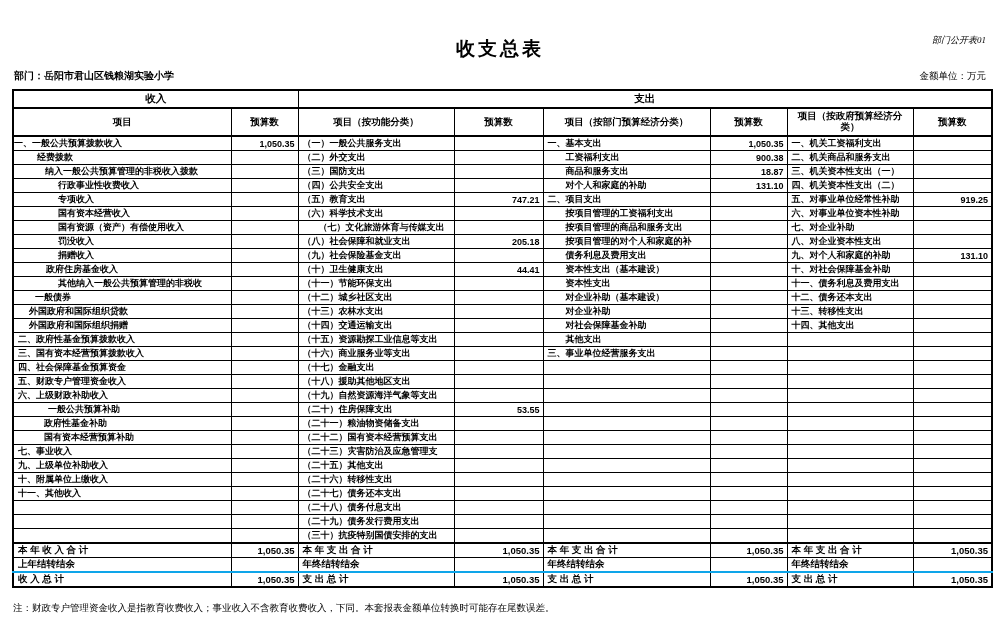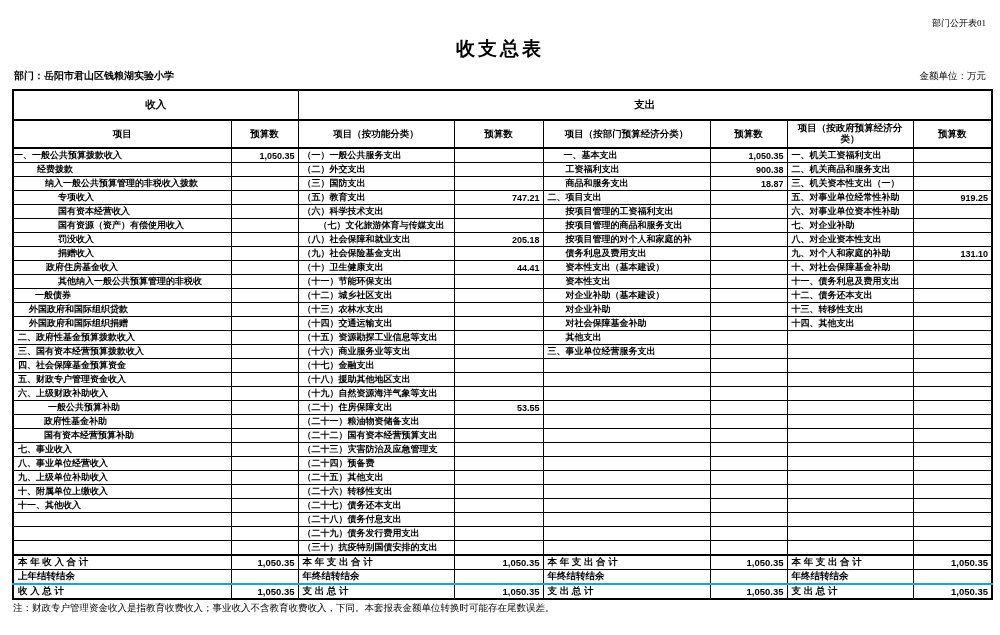--- a/index.html
+++ b/index.html
@@ -1,29 +1,29 @@
 <!DOCTYPE html>
 <html><head>
 <meta charset="utf-8">
 <style>
   * { margin: 0; padding: 0; box-sizing: border-box; }
   html, body { width: 1000px; height: 635px; background: #fff; position: relative;
     font-family: "Liberation Sans", sans-serif; color: #000; }
-  .doc-code { position: absolute; top: 17px; right: 14px; font-size: 9px;
-    font-family: "Liberation Serif", serif; }
+  .doc-code { position: absolute; top: 34px; right: 14px; font-size: 9px;
+    font-family: "Liberation Serif", serif; font-style: italic; }
   .title { position: absolute; top: 36px; left: 0; width: 100%; text-align: center;
     font-size: 19px; font-weight: bold; letter-spacing: 3px; }
   .dept { position: absolute; top: 69px; left: 14px; font-size: 10px; font-weight: bold; }
   .unit { position: absolute; top: 70px; right: 14px; font-size: 9.5px;
     font-family: "Liberation Serif", serif; }
   table.sheet { position: absolute; left: 12px; top: 89px; width: 979px;
     border-collapse: collapse; table-layout: fixed; border: 2px solid #000; }
   .sheet th, .sheet td { border: 1px solid #000; overflow: hidden; white-space: nowrap;
     font-weight: bold; vertical-align: middle; padding: 0 2px; }
-  .sheet thead tr.grp th { height: 30px; font-size: 10.5px; border-bottom: 2px solid #000; }
+  .sheet thead tr.grp th { height: 18px; font-size: 10.5px; border-bottom: 2px solid #000; }
   .sheet thead tr.cols th { height: 28px; font-size: 9.5px; white-space: normal;
     line-height: 1.15; border-bottom: 2px solid #000; text-align: center; }
   .sheet tbody tr { height: 13.8px; }
   .sheet tbody td { font-size: 9px; }
   .sheet tfoot tr { height: 14px; }
   .sheet tfoot td { font-size: 9.5px; }
   .sheet .lbl { text-align: left; }
   .sheet .val { text-align: right; padding-right: 3px; }
   .sheet tr.f-top td { border-top: 2px solid #000; }
   .sheet tr.f-total td { border-top: 2px solid #0ea5e9; }
@@ -64,21 +64,21 @@
       <th>项目（按政府预算经济分类）</th>
       <th>预算数</th>
     </tr>
   </thead>
   <tbody id="tbody">
       <tr>
         <td class="lbl" style="padding-left: 0;">一、一般公共预算拨款收入</td>
         <td class="val">1,050.35</td>
         <td class="lbl" style="padding-left: 4px;">（一）一般公共服务支出</td>
         <td class="val"></td>
-        <td class="lbl" style="padding-left: 20px;">一、基本支出</td>
+        <td class="lbl" style="padding-left: 4px;">一、基本支出</td>
         <td class="val">1,050.35</td>
         <td class="lbl" style="padding-left: 4px;">一、机关工资福利支出</td>
         <td class="val"></td>
       </tr>
       <tr>
         <td class="lbl" style="padding-left: 23px;">经费拨款</td>
         <td class="val"></td>
         <td class="lbl" style="padding-left: 4px;">（二）外交支出</td>
         <td class="val"></td>
         <td class="lbl" style="padding-left: 22px;">工资福利支出</td>
@@ -90,20 +90,30 @@
         <td class="lbl" style="padding-left: 31px;">纳入一般公共预算管理的非税收入拨款</td>
         <td class="val"></td>
         <td class="lbl" style="padding-left: 4px;">（三）国防支出</td>
         <td class="val"></td>
         <td class="lbl" style="padding-left: 22px;">商品和服务支出</td>
         <td class="val">18.87</td>
         <td class="lbl" style="padding-left: 4px;">三、机关资本性支出（一）</td>
         <td class="val"></td>
       </tr>
       <tr>
+        <td class="lbl" style="padding-left: 44px;">行政事业性收费收入</td>
+        <td class="val"></td>
+        <td class="lbl" style="padding-left: 4px;">（四）公共安全支出</td>
+        <td class="val"></td>
+        <td class="lbl" style="padding-left: 22px;">对个人和家庭的补助</td>
+        <td class="val">131.10</td>
+        <td class="lbl" style="padding-left: 4px;">四、机关资本性支出（二）</td>
+        <td class="val"></td>
+      </tr>
+      <tr>
         <td class="lbl" style="padding-left: 44px;">专项收入</td>
         <td class="val"></td>
         <td class="lbl" style="padding-left: 4px;">（五）教育支出</td>
         <td class="val">747.21</td>
         <td class="lbl" style="padding-left: 4px;">二、项目支出</td>
         <td class="val"></td>
         <td class="lbl" style="padding-left: 4px;">五、对事业单位经常性补助</td>
         <td class="val">919.25</td>
       </tr>
       <tr>
@@ -273,30 +283,20 @@
         <td class="val"></td>
         <td class="lbl"></td>
         <td class="val"></td>
         <td class="lbl"></td>
         <td class="val"></td>
       </tr>
       <tr>
         <td class="lbl" style="padding-left: 4px;">七、事业收入</td>
         <td class="val"></td>
         <td class="lbl" style="padding-left: 4px;">（二十三）灾害防治及应急管理支</td>
-        <td class="val"></td>
-        <td class="lbl"></td>
-        <td class="val"></td>
-        <td class="lbl"></td>
-        <td class="val"></td>
-      </tr>
-      <tr>
-        <td class="lbl" style="padding-left: 4px;">八、事业单位经营收入</td>
-        <td class="val"></td>
-        <td class="lbl" style="padding-left: 4px;">（二十四）预备费</td>
         <td class="val"></td>
         <td class="lbl"></td>
         <td class="val"></td>
         <td class="lbl"></td>
         <td class="val"></td>
       </tr>
       <tr>
         <td class="lbl" style="padding-left: 4px;">九、上级单位补助收入</td>
         <td class="val"></td>
         <td class="lbl" style="padding-left: 4px;">（二十五）其他支出</td>

